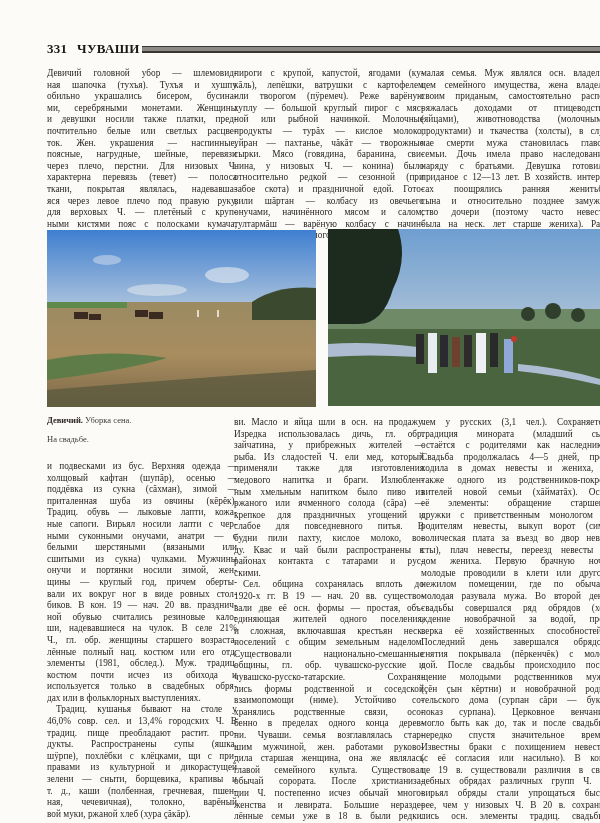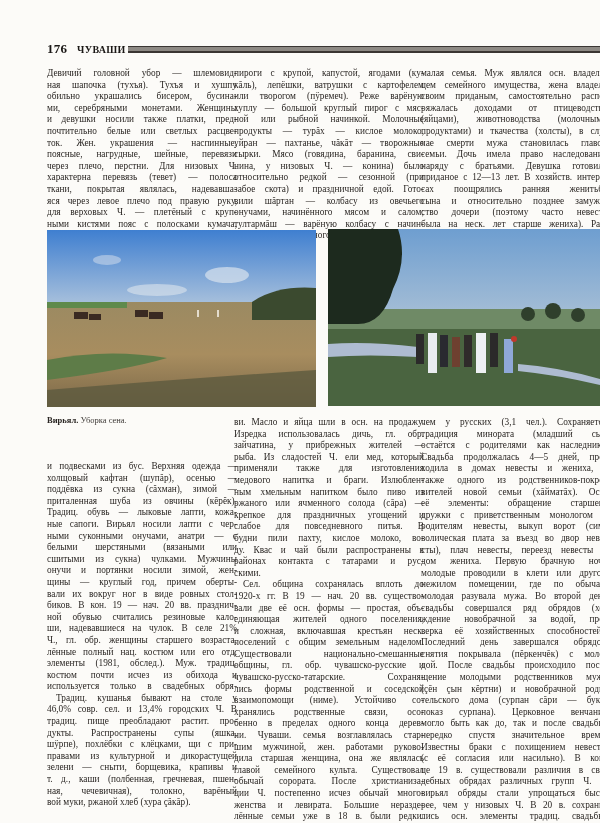--- a/index.html
+++ b/index.html
@@ -14,21 +14,21 @@
 
   
   .header {
     position: absolute; left: 47px; top: 41px; width: 553px; height: 16px;
     display: flex; align-items: center;
   }
   .page-num {
     font-weight: bold; font-size: 13px; color: #1a1715; letter-spacing: 0.2px;
   }
   .page-title {
-    margin-left: 10px; font-weight: bold; font-size: 10px; color: #1a1715; letter-spacing: 0.3px;
+    margin-left: 10px; font-weight: bold; font-size: 13px; color: #1a1715; letter-spacing: 0.3px;
   }
   .header-rule {
     flex: 1; margin-left: 2px; height: 4px; margin-top: 0px;
     border-top: 1px solid #3a3633; border-bottom: 2px solid #3a3633;
     background: #8d8984;
   }
 
   
   .col {
     position: absolute;
@@ -55,21 +55,21 @@
   .captions { position: absolute; left: 47px; top: 414px; width: 180px; font-size: 8.5px; line-height: 12px; color: #3e3a37; }
   .captions .cap { display: block; margin-bottom: 7px; }
   .captions b { font-weight: bold; color: #2a2623; }
 </style>
 </head>
 <body>
 
 <div class="page">
 
   <div class="header">
-    <span class="page-num">176</span>
+    <span class="page-num">331</span>
     <span class="page-title">ЧУВАШИ</span>
     <span class="header-rule"></span>
   </div>
 
   <div class="col" id="col1-top">
       <span class="ln">Девичий головной убор — шлемовид-</span>
       <span class="ln">ная шапочка (тухъя). Тухъя и хушпу</span>
       <span class="ln">обильно украшались бисером, бусина-</span>
       <span class="ln">ми, серебряными монетами. Женщины</span>
       <span class="ln">и девушки носили также платки, пред-</span>
@@ -181,21 +181,22 @@
         <rect x="136" y="106" width="8" height="32" fill="#2f2b2a"></rect>
         <rect x="148" y="104" width="10" height="40" fill="#eef0f3"></rect>
         <rect x="162" y="104" width="8" height="34" fill="#2b2a2a"></rect>
         <rect x="176" y="110" width="9" height="34" fill="#8fa8d8"></rect>
         <circle cx="186" cy="110" r="3" fill="#c0392b"></circle>
       </g>
     </svg>
   </div>
 
   <div class="captions">
-    <span class="cap"><b>Вирьял.</b> <span>Уборка сена.</span></span>
+    <span class="cap"><b>Девичий.</b> <span>Уборка сена.</span></span>
+    <span class="cap">На свадьбе.</span>
   </div>
 
   <div class="col" id="col1-bot">
       <p>
         <span class="ln">и подвесками из бус. Верхняя одежда —</span>
         <span class="ln">холщовый кафтан (шупăр), осенью —</span>
         <span class="ln">поддёвка из сукна (сăхман), зимой —</span>
         <span class="ln">приталенная шуба из овчины (кĕрĕк).</span>
         <span class="ln">Традиц. обувь — лыковые лапти, кожа-</span>
         <span class="ln">ные сапоги. Вирьял носили лапти с чер-</span>
@@ -206,20 +207,21 @@
         <span class="ln">щины — круглый год, причем оберты-</span>
         <span class="ln">вали их вокруг ног в виде ровных стол-</span>
         <span class="ln">биков. В кон. 19 — нач. 20 вв. празднич-</span>
         <span class="ln">ной обувью считались резиновые кало-</span>
         <span class="ln">ши, надевавшиеся на чулок. В селе 21%</span>
         <span class="ln">Ч., гл. обр. женщины старшего возраста,</span>
         <span class="ln">лённые полный нац. костюм или его отд.</span>
         <span class="ln">элементы (1981, обслед.). Муж. традиц.</span>
         <span class="ln">костюм почти исчез из обихода и</span>
         <span class="ln">используется только в свадебных обря-</span>
+        <span class="ln last">дах или в фольклорных выступлениях.</span>
       </p>
       <p>
         <span class="ln" style="text-indent: 9px;">Традиц. кушанья бывают на столе у</span>
         <span class="ln">46,0% совр. сел. и 13,4% городских Ч. В</span>
         <span class="ln">традиц. пище преобладают растит. про-</span>
         <span class="ln">дукты. Распространены супы (яшка,</span>
         <span class="ln">шÿрпе), похлёбки с клёцками, щи с при-</span>
         <span class="ln">правами из культурной и дикорастущей</span>
         <span class="ln">зелени — сныти, борщевика, крапивы и</span>
         <span class="ln">т. д., каши (полбенная, гречневая, пшен-</span>

